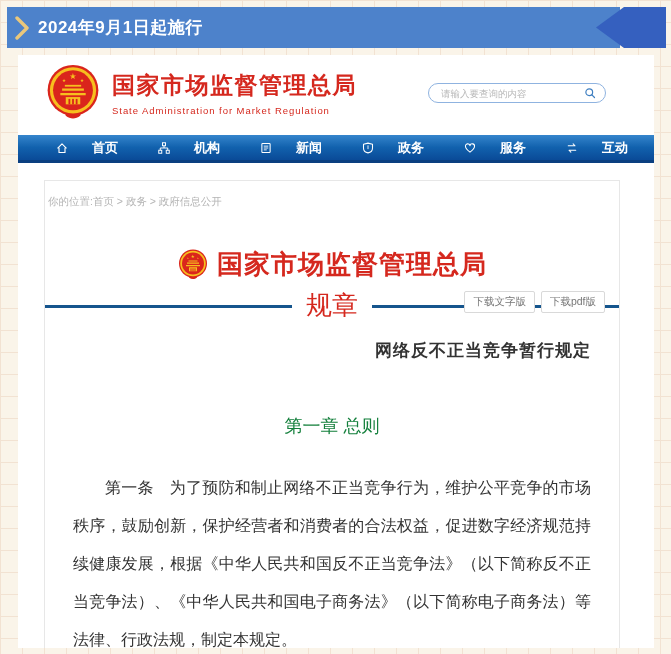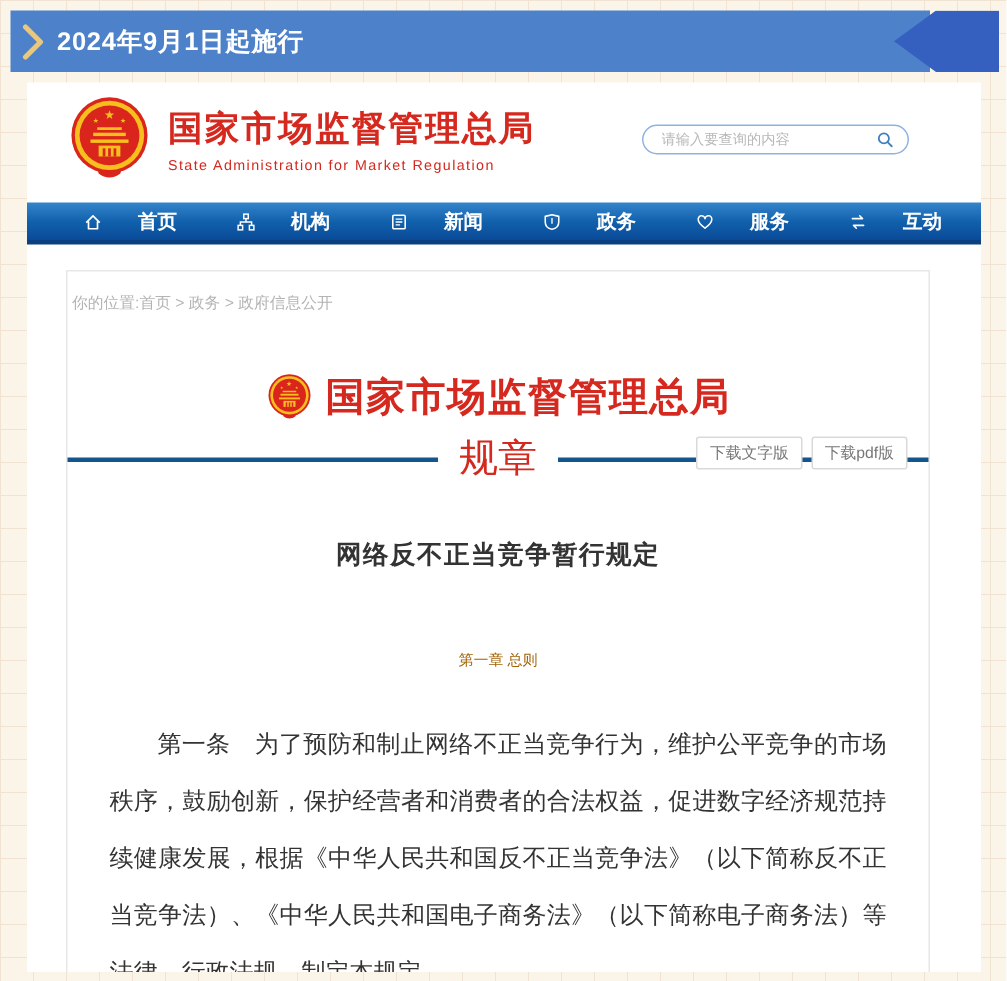--- a/index.html
+++ b/index.html
@@ -79,23 +79,23 @@
   .doc-rule { position:absolute; left:-28px; right:-28px; top:58px; height:3px; background:#15558d; }
   .doc-line2 { margin-top:6px; font-size:26px; font-weight:normal; color:#d5281e; position:relative; }
   .doc-line2 span { background:#fff; padding:0 14px; position:relative; }
   .dl-buttons { position:absolute; right:-14px; top:44px; display:flex; gap:6px; }
   .dl-buttons button {
     font-size:10.5px; color:#777; background:#fff; border:1px solid #d9d9d9;
     padding:3px 8px; border-radius:2px; cursor:pointer;
     font-family:"Liberation Sans","DejaVu Sans",sans-serif;
   }
 
-  .doc-title { margin-top:35px; text-align:center; font-size:17px; font-weight:600; color:#333; letter-spacing:1px;font-family:Liberation Mono, monospace; }
+  .doc-title { margin-top:16px; text-align:right; font-size:17px; font-weight:600; color:#333; letter-spacing:1px;font-family:Liberation Mono, monospace; }
   .doc-pub { margin-top:15px; text-align:center; font-size:12px; color:#444; }
-  .doc-chapter { margin-top:52px; text-align:center; font-size:10px; color:#a16207; font-weight:500; }
+  .doc-chapter { margin-top:52px; text-align:center; font-size:18px; color:#15803d; font-weight:500; }
   .doc-body {
     margin-top:31px; font-size:16px; line-height:38px; color:#333;
     text-align:justify; text-indent:2em;
   }
 </style>
 </head>
 <body>
 
 <div class="page">
 

